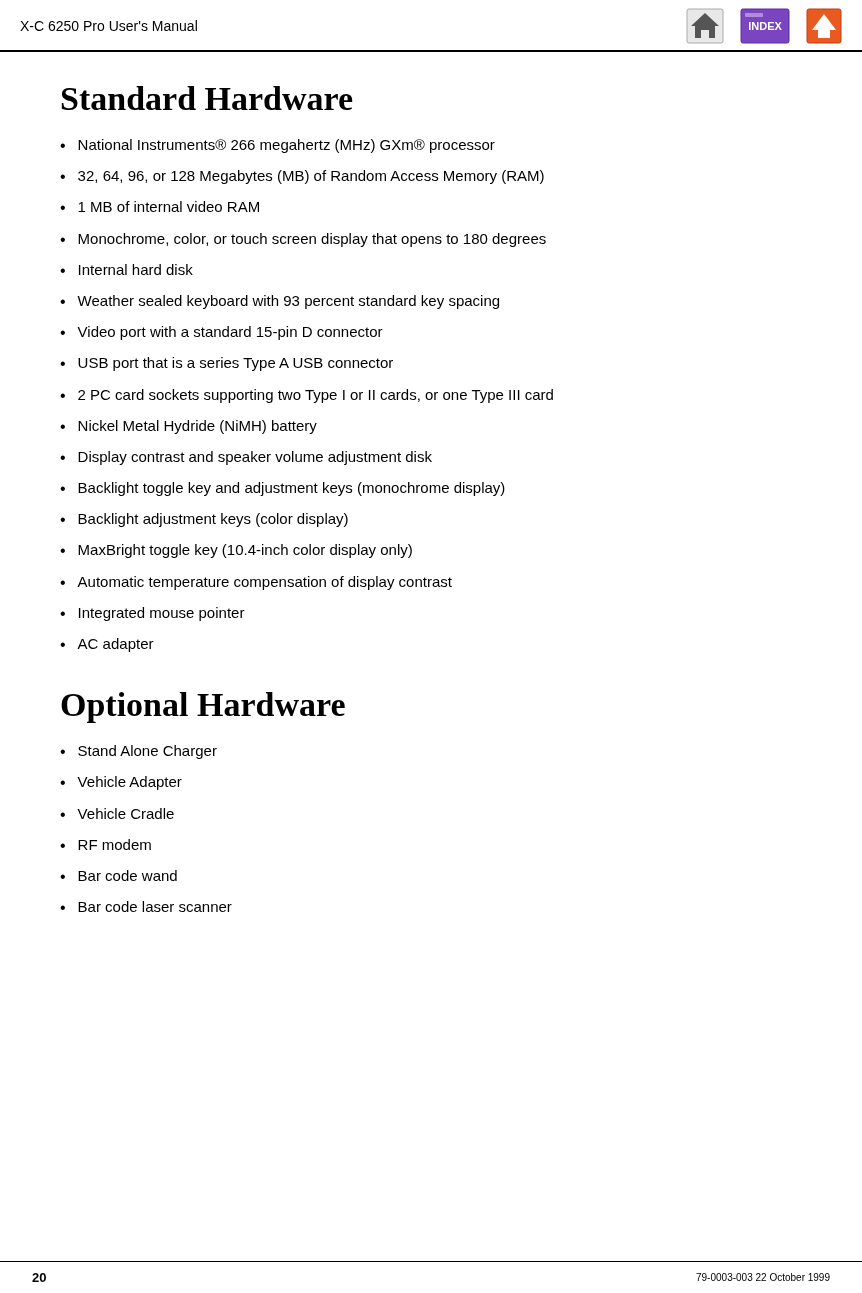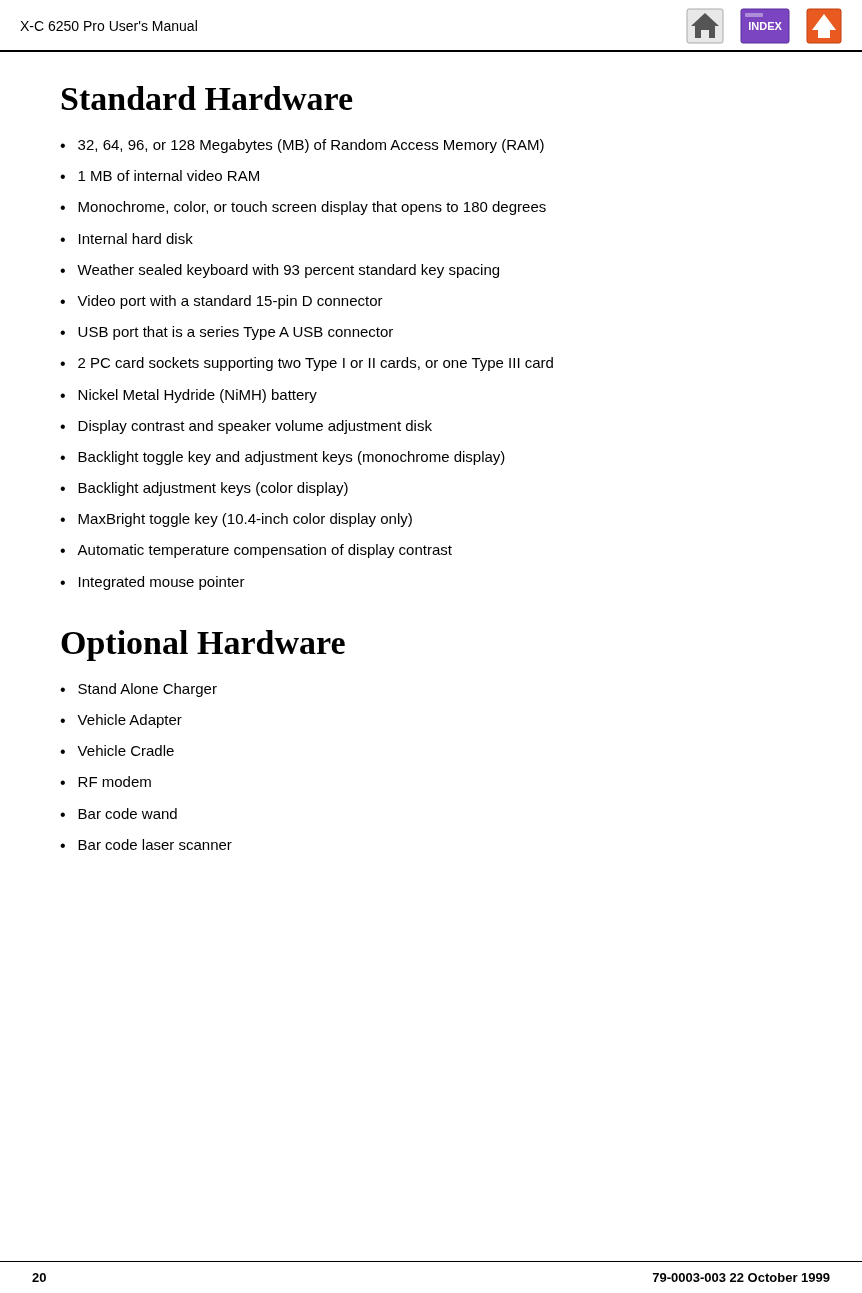--- a/index.html
+++ b/index.html
@@ -101,22 +101,21 @@
       padding: 8px 32px;
       border-top: 1px solid #000;
     }
 
     .footer-page {
       font-size: 13px;
       font-weight: bold;
     }
 
     .footer-doc {
-      font-size: 13px;
-      font-weight: bold;
+      font-size: 10px;
     }
   </style>
 </head>
 <body>
 
 <div class="header">
   <span class="header-title">X-C 6250 Pro User's Manual</span>
   <div class="header-icons">
 
     <svg class="icon-house" viewBox="0 0 38 36" xmlns="http://www.w3.org/2000/svg">
@@ -136,20 +135,23 @@
     </svg>
   </div>
 </div>
 
 <div class="content">
 
   <h2 class="section-title">Standard Hardware</h2>
 
   <ul class="bullet-list">
     <li>
+      <span class="bullet-text">National Instruments® 266 megahertz (MHz) GXm® processor</span>
+    </li>
+    <li>
       <span class="bullet-text">32, 64, 96, or 128 Megabytes (MB) of Random Access Memory (RAM)</span>
     </li>
     <li>
       <span class="bullet-text">1 MB of internal video RAM</span>
     </li>
     <li>
       <span class="bullet-text">Monochrome, color, or touch screen display that opens to 180 degrees</span>
     </li>
     <li>
       <span class="bullet-text">Internal hard disk</span>
@@ -179,20 +181,23 @@
       <span class="bullet-text">Backlight adjustment keys (color display)</span>
     </li>
     <li>
       <span class="bullet-text">MaxBright toggle key (10.4-inch color display only)</span>
     </li>
     <li>
       <span class="bullet-text">Automatic temperature compensation of display contrast</span>
     </li>
     <li>
       <span class="bullet-text">Integrated mouse pointer</span>
+    </li>
+    <li>
+      <span class="bullet-text">AC adapter</span>
     </li>
   </ul>
 
   <h2 class="section-title">Optional Hardware</h2>
 
   <ul class="bullet-list">
     <li>
       <span class="bullet-text">Stand Alone Charger</span>
     </li>
     <li>

